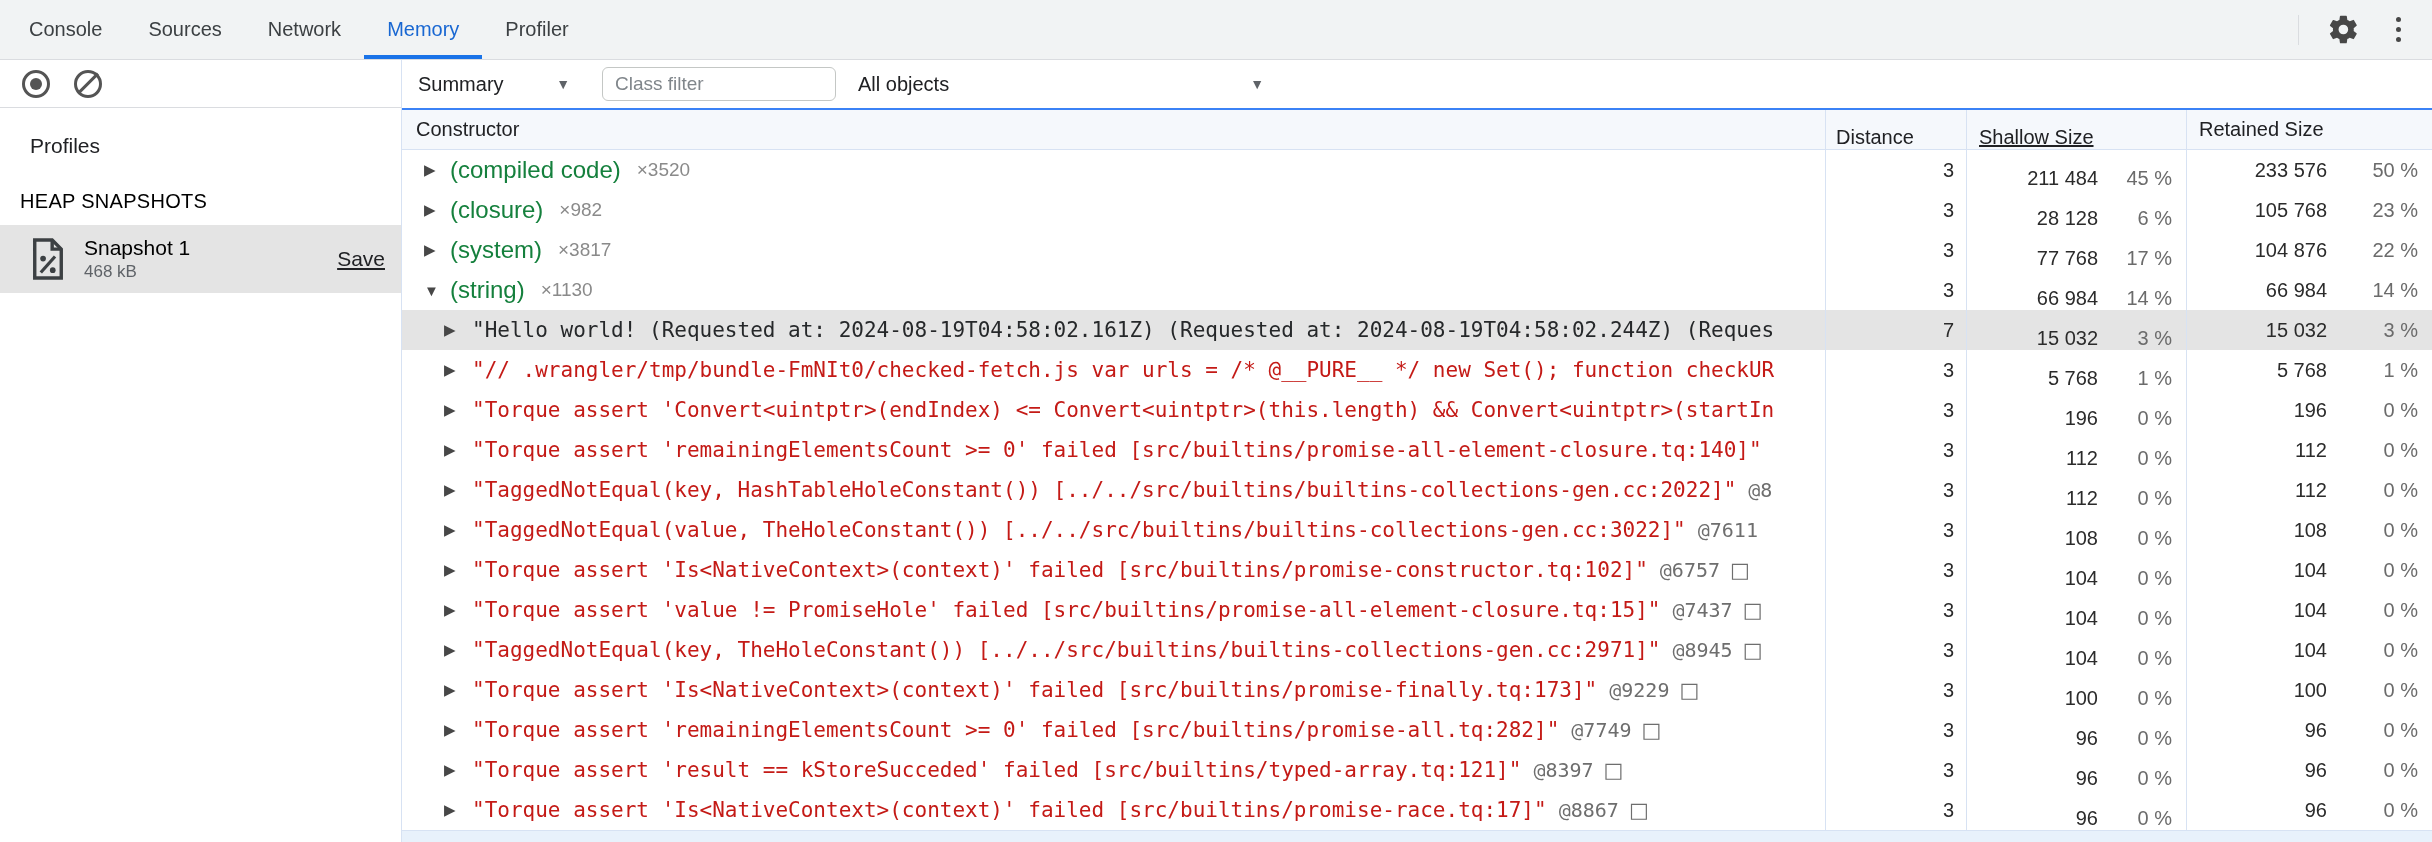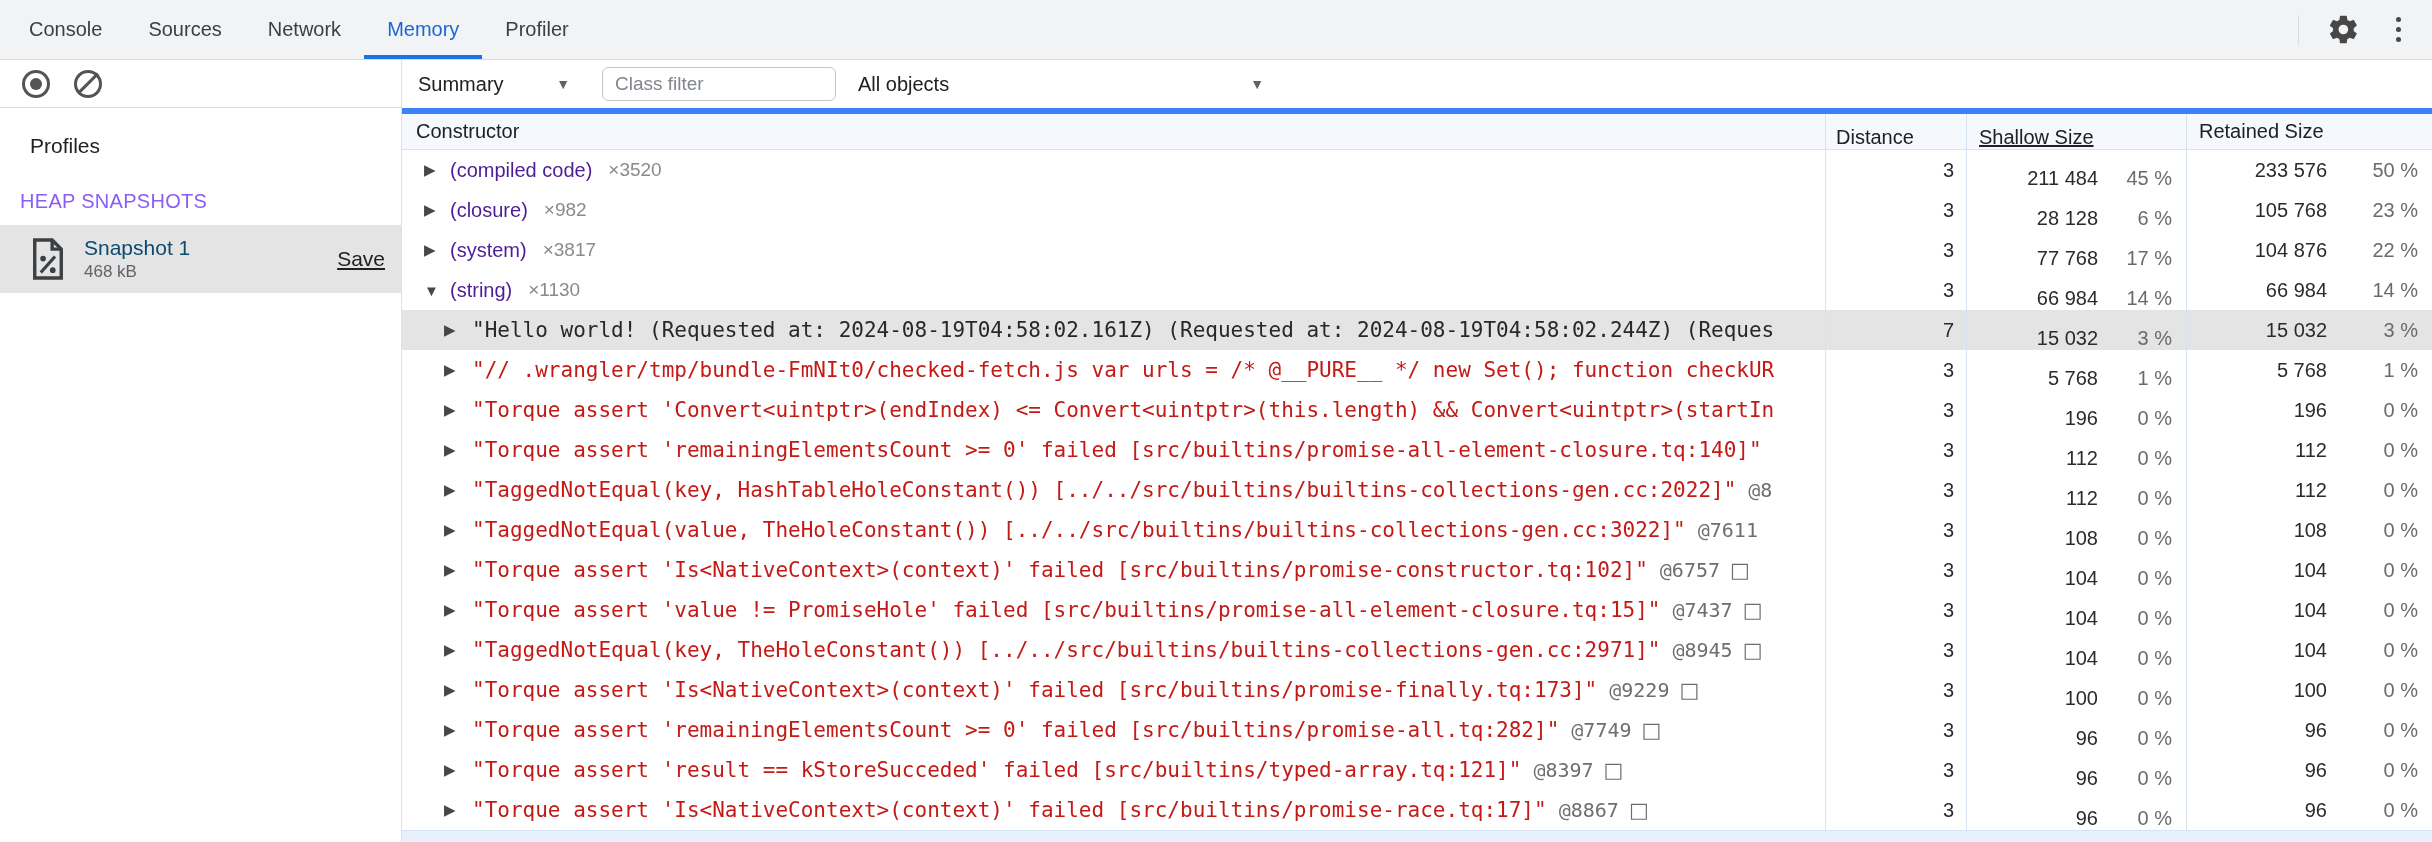--- a/index.html
+++ b/index.html
@@ -27,64 +27,64 @@
   .side-controls{height:48px;box-sizing:border-box;border-bottom:1px solid #dadce0;
                  display:flex;align-items:center;gap:24px;padding-left:22px;flex:none;}
   .icon-record{width:22px;height:22px;border:3px solid #545454;border-radius:50%;
                display:flex;align-items:center;justify-content:center;cursor:pointer;}
   .icon-record i{width:12px;height:12px;border-radius:50%;background:#545454;}
   .icon-clear{width:22px;height:22px;border:3px solid #545454;border-radius:50%;
               position:relative;cursor:pointer;}
   .icon-clear::after{content:"";position:absolute;left:-3px;top:9.5px;width:28px;height:3px;
                      background:#545454;transform:rotate(-45deg);}
   .profiles-title{margin:26px 0 0 30px;font-size:21px;color:#202124;}
-  .heap-title{margin:32px 0 12px 20px;font-size:20px;color:#8b5cf6;letter-spacing:.3px;}
+  .heap-title{margin:32px 0 12px 20px;font-size:20px;color:#000000;letter-spacing:.3px;}
   .snap-item{height:68px;background:#e4e4e4;display:flex;align-items:center;
              padding-left:30px;box-sizing:border-box;cursor:pointer;}
   .snap-text{margin-left:18px;display:flex;flex-direction:column;gap:2px;}
-  .snap-name{font-size:21px;color:#0c4a6e;}
+  .snap-name{font-size:21px;color:#000000;}
   .snap-size{font-size:17px;color:#5f6368;}
   .snap-save{margin-left:auto;margin-right:16px;font-size:21px;color:#202124;
              text-decoration:underline;cursor:pointer;}
 
   
   .main{flex:1;display:flex;flex-direction:column;min-width:0;}
   .toolbar{height:48px;flex:none;display:flex;align-items:center;position:relative;background:#fff;}
   .summary-select{margin-left:16px;width:152px;display:flex;align-items:center;
                   justify-content:space-between;font-size:20px;color:#202124;cursor:pointer;}
   .dd-arrow{font-size:14px;color:#5f6368;}
   .class-filter{margin-left:32px;width:234px;height:34px;box-sizing:border-box;
                 border:1px solid #c4c7c5;border-radius:6px;font-size:19px;padding:0 12px;
                 color:#202124;outline:none;font-family:"Liberation Sans",sans-serif;}
   .class-filter::placeholder{color:#80868b;}
   .all-objects-select{margin-left:22px;width:406px;display:flex;align-items:center;
                       justify-content:space-between;font-size:20px;color:#202124;cursor:pointer;}
 
   
-  .grid-header{height:42px;flex:none;background:#f5f8fc;border-top:6px solid #3b82f6;
+  .grid-header{height:42px;flex:none;background:#f5f8fc;border-top:2px solid #3b82f6;
                border-bottom:1px solid #d7e2f3;display:flex;align-items:center;
                font-size:20px;color:#202124;box-sizing:border-box;}
   .h-constructor{width:1424px;padding-left:14px;box-sizing:border-box;height:100%;
                  display:flex;align-items:center;border-right:1px solid #d7e2f3;cursor:pointer;}
   .h-distance{width:141px;padding-left:10px;box-sizing:border-box;height:100%;
               display:flex;align-items:flex-end;border-right:1px solid #d7e2f3;cursor:pointer;}
   .h-shallow{width:220px;padding-left:12px;box-sizing:border-box;height:100%;
              display:flex;align-items:flex-end;border-right:1px solid #d7e2f3;cursor:pointer;text-decoration:underline;}
   .h-retained{width:245px;padding-left:12px;box-sizing:border-box;height:100%;
               display:flex;align-items:center;cursor:pointer;}
 
   .grid-rows{flex:none;}
   .row{height:40px;display:flex;align-items:stretch;background:#fff;}
   .row.selected{background:#e4e4e4;}
   .c-cell{width:1424px;box-sizing:border-box;border-right:1px solid #d7e2f3;
           display:flex;align-items:center;overflow:hidden;white-space:nowrap;}
   .c-cell.indent-group{padding-left:22px;}
   .c-cell.indent-child{padding-left:42px;}
   .arrow{width:22px;flex:none;font-size:15px;color:#474747;cursor:pointer;}
-  .g-name{font-size:20px;color:#4c1d95;margin-left:4px;}
+  .g-name{font-size:24px;color:#15803d;margin-left:4px;}
   .g-count{font-size:19px;color:#8a8a8a;margin-left:16px;}
   .mono{font-family:"DejaVu Sans Mono",monospace;font-size:21px;margin-left:6px;}
   .mono.red{color:#c41a16;}
   .mono.dark{color:#26282a;}
   .obj-id{font-family:"DejaVu Sans Mono",monospace;font-size:20px;color:#6e6e6e;margin-left:12px;}
   .box-glyph{font-size:21px;color:#6e6e6e;margin-left:10px;font-family:"DejaVu Sans",sans-serif;}
   .d-cell{width:141px;box-sizing:border-box;border-right:1px solid #d7e2f3;
           display:flex;align-items:center;justify-content:flex-end;
           padding-right:12px;font-size:20px;color:#2b2b2b;}
   .s-cell{width:220px;box-sizing:border-box;border-right:1px solid #d7e2f3;

